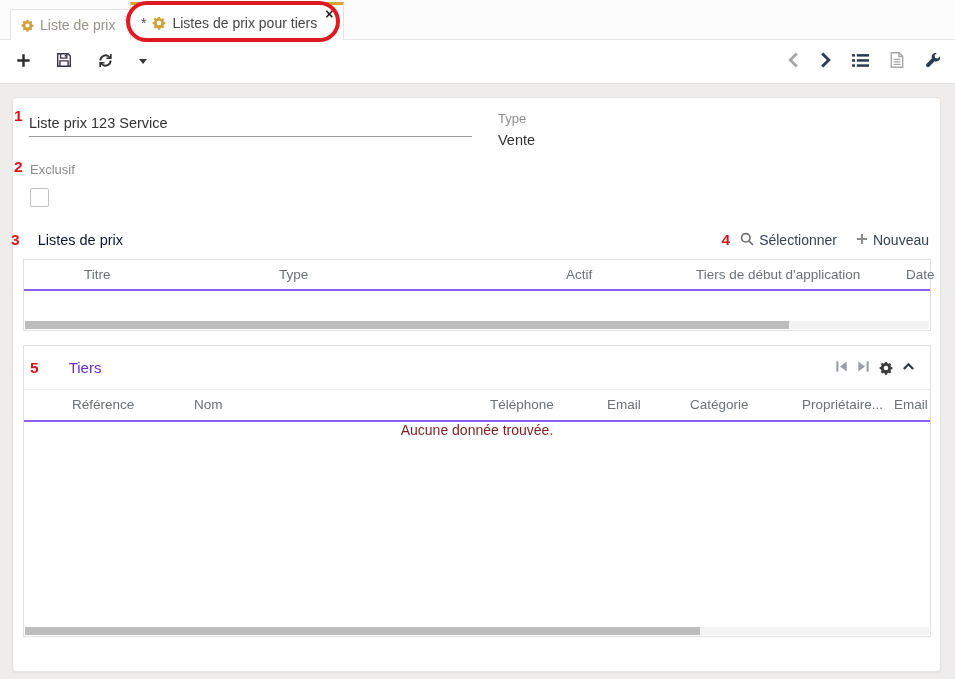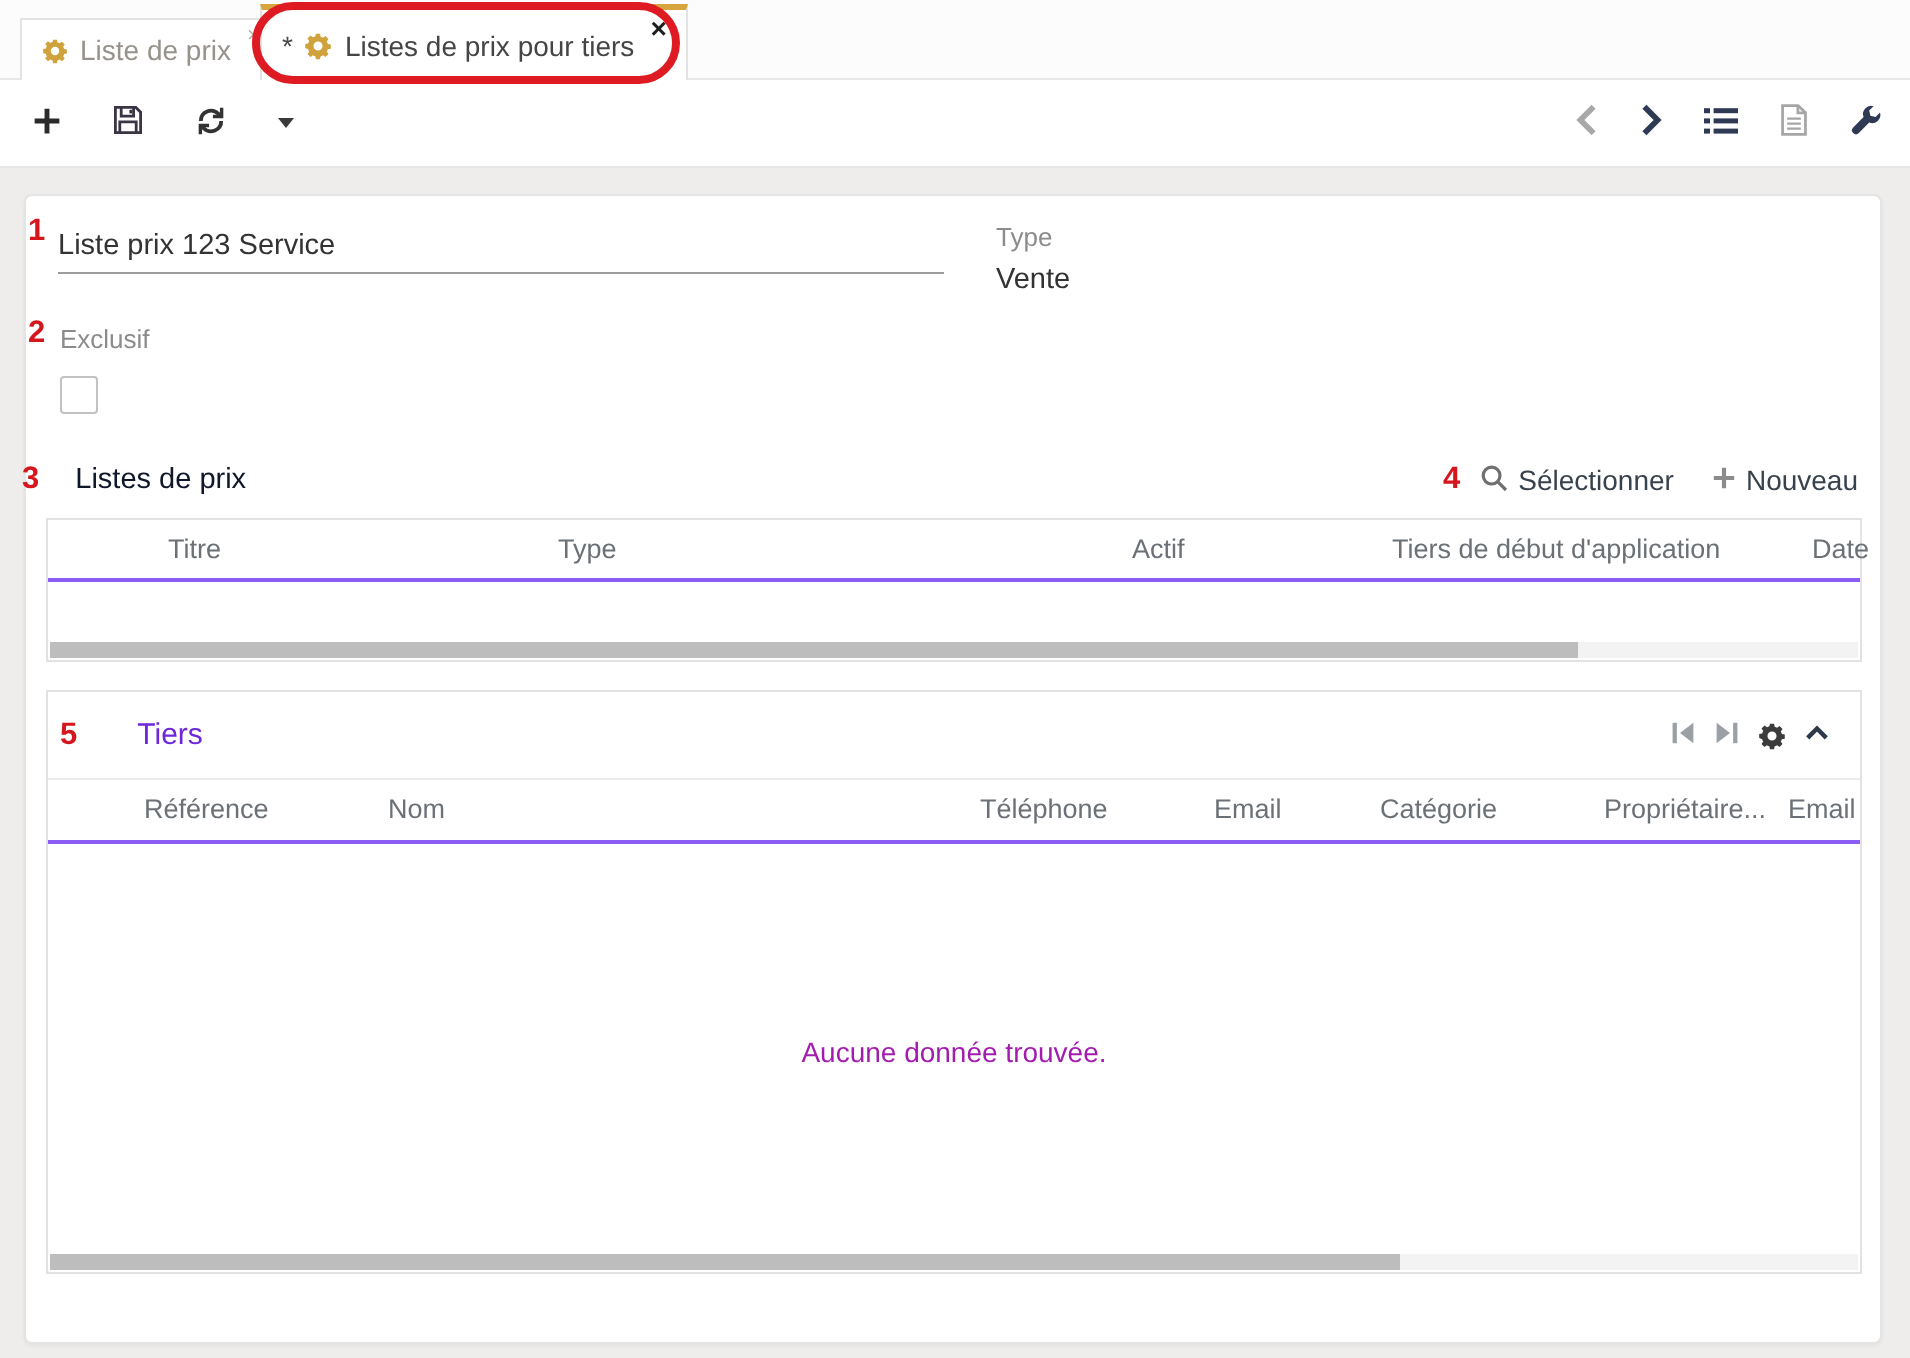--- a/index.html
+++ b/index.html
@@ -56,21 +56,21 @@
   .grid2{top:247px;height:292px;}
   .grid-cols{position:relative;height:29px;border-bottom:2px solid #8b5cf6;}
   .gh{position:absolute;top:7px;font-size:13.5px;color:#6b7177;white-space:nowrap;}
   .hscroll{position:absolute;left:1px;right:1px;bottom:1px;height:8px;background:#f3f3f3;cursor:pointer;}
   .hthumb{height:100%;background:#bdbdbd;}
   .g2-header{position:relative;height:44px;border-bottom:1px solid #ececec;display:flex;align-items:center;padding:0 15px 0 6px;box-sizing:border-box;}
   .g2-header .m{position:relative;margin-left:0;}
   .g2-title{margin-left:30px;font-size:15px;color:#6d28d9;cursor:pointer;}
   .g2-icons{margin-left:auto;display:flex;align-items:center;gap:9px;}
   .icon-btn{background:none;border:none;padding:0;display:flex;align-items:center;cursor:pointer;}
-  .g2-body{height:207px;display:flex;align-items:center;justify-content:center;font-size:14px;color:#a21caf;}
+  .g2-body{height:207px;display:flex;justify-content:center;font-size:14px;color:#7f1d1d;}
 </style>
 </head>
 <body>
 
 <div class="screen">
 
   <div class="tabbar">
     <div class="tab inactive">
       <span class="gear gold">
         <svg width="13" height="13" viewBox="0 0 16 16">

